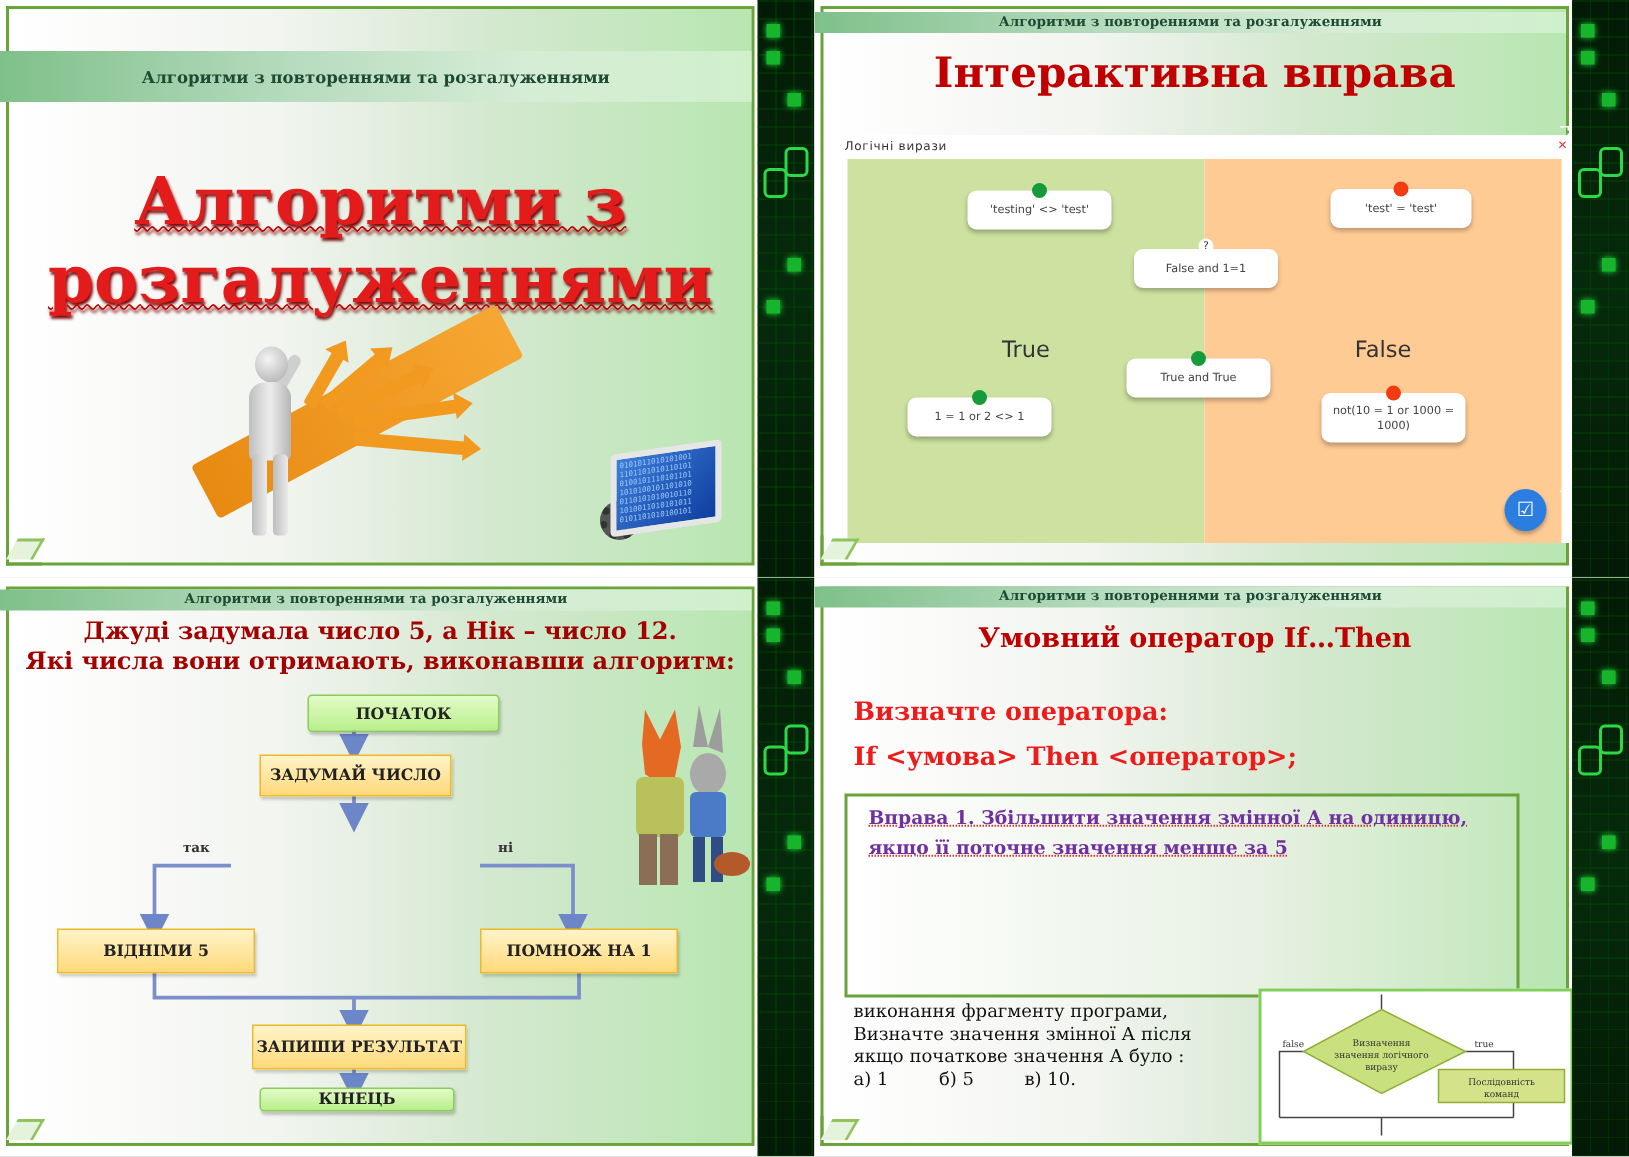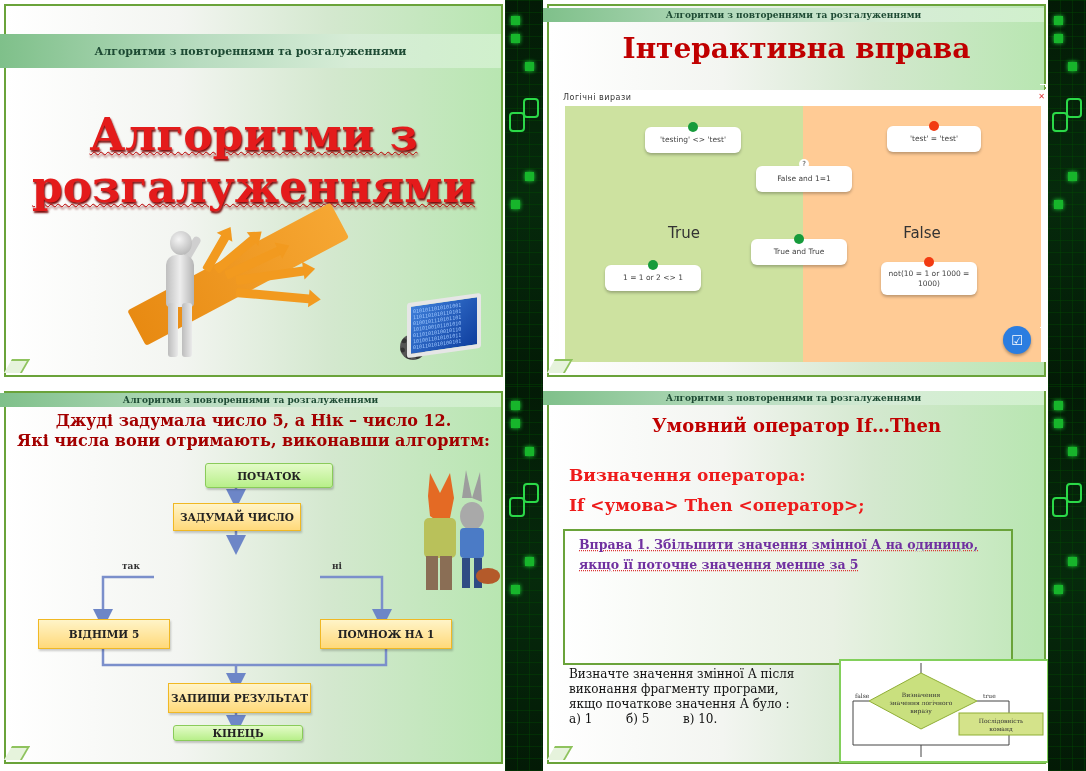--- a/index.html
+++ b/index.html
@@ -250,28 +250,28 @@
     <div class="sq" style="left:6px;top:200px"></div>
     <div class="ring" style="left:18px;top:98px;width:16px;height:20px"></div>
     <div class="ring" style="left:4px;top:112px;width:16px;height:20px"></div>
   </div>
 </div>
 
 <div class="tile t4">
   <div class="slide small">
     <div class="band thin" style="top:-2px;">Алгоритми з повтореннями та розгалуженнями</div>
     <div class="s4-title">Умовний оператор If…Then</div>
-    <div class="s4-syntax1">Визначення оператора:</div>
+    <div class="s4-syntax1">Визначте оператора:</div>
     <div class="s4-syntax2">If &lt;умова&gt;  Then &lt;оператор&gt;;</div>
     <div class="exercise">
       <div class="ex-task">Вправа 1. Збільшити значення змінної А на одиницю, якщо її поточне значення менше за 5</div>
     </div>
     <div class="question">
+      <div>виконання фрагменту програми,</div>
       <div>Визначте значення змінної А після</div>
-      <div>виконання фрагменту програми,</div>
       <div>якщо початкове значення А було :</div>
       <div>
         <span>а) 1</span>
         <span style="display:inline-block;width:26px"></span>
         <span>б) 5</span>
         <span style="display:inline-block;width:26px"></span>
         <span>в) 10.</span>
       </div>
     </div>
     <div class="mini-fc">

